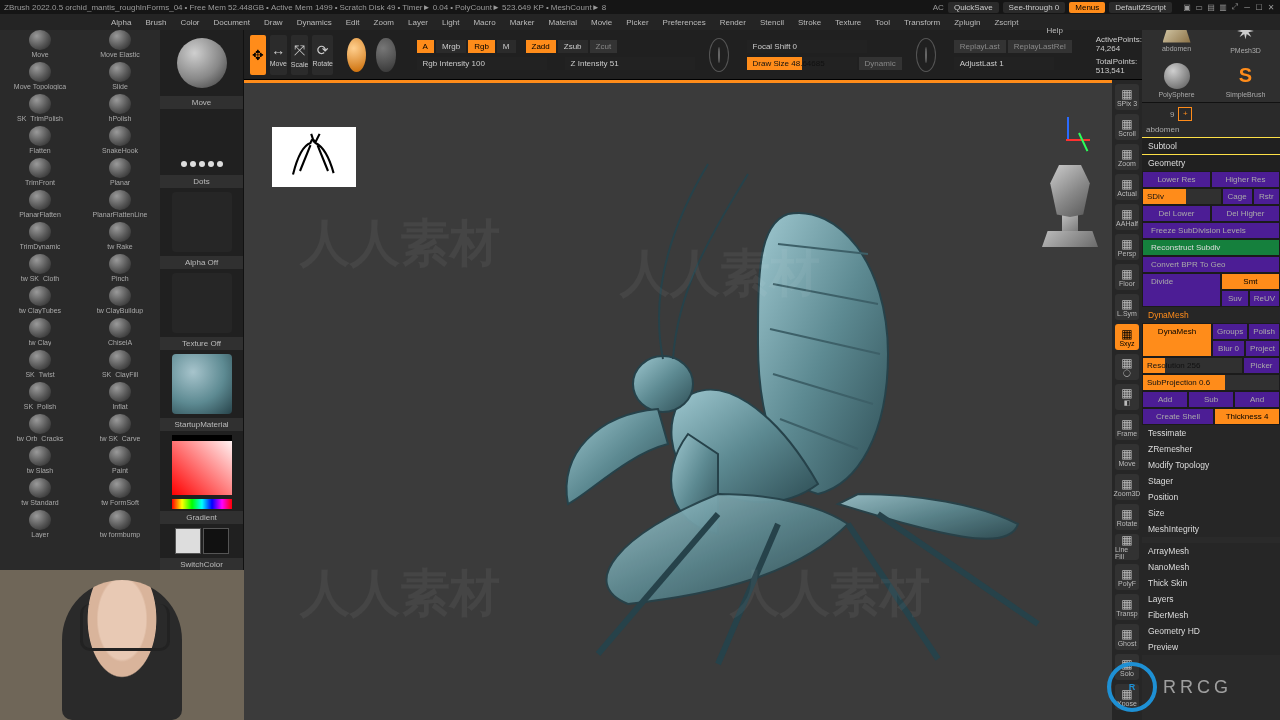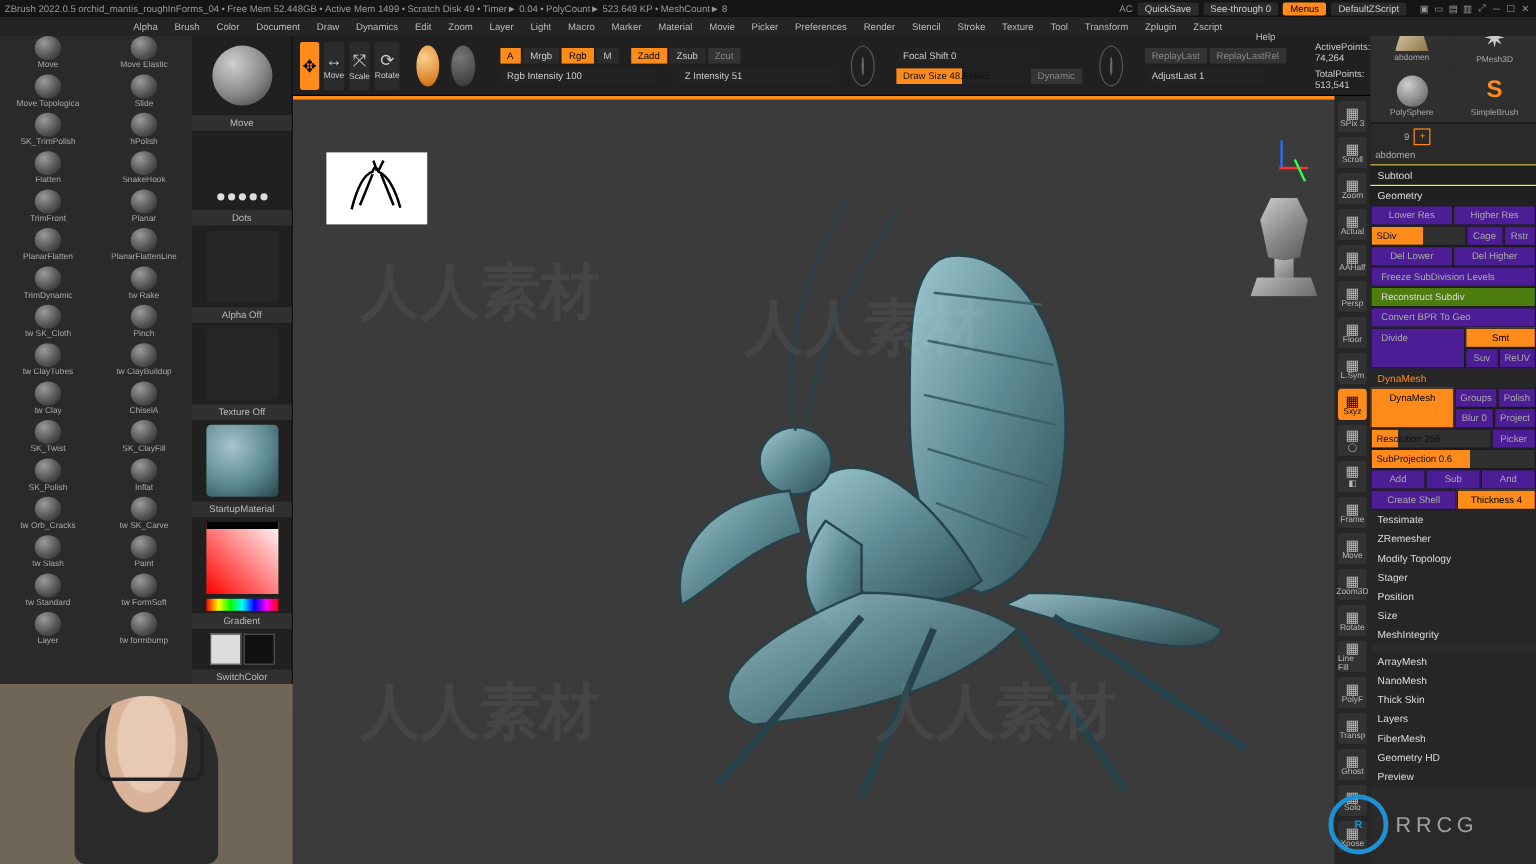--- a/index.html
+++ b/index.html
@@ -623,21 +623,21 @@
         <div class="btn" style="flex:.5">Rstr</div>
       </div>
     <div class="row">
         <div class="btn">Del Lower</div>
         <div class="btn">Del Higher</div>
       </div>
     <div class="row">
         <div class="btn full">Freeze SubDivision Levels</div>
       </div>
     <div class="row">
-        <div class="btn full" style="background:#4d7c0f;color:#ddd">Reconstruct Subdiv</div>
+        <div class="btn full" style="background:#15803d;color:#ddd">Reconstruct Subdiv</div>
       </div>
     <div class="row">
         <div class="btn full">Convert BPR To Geo</div>
       </div>
     <div class="row">
       <div class="btn full" style="flex:1.1">Divide</div>
       <div style="flex:1;display:flex;flex-direction:column">
         <div class="btn orange">Smt</div>
         <div class="row">
             <div class="btn">Suv</div>

